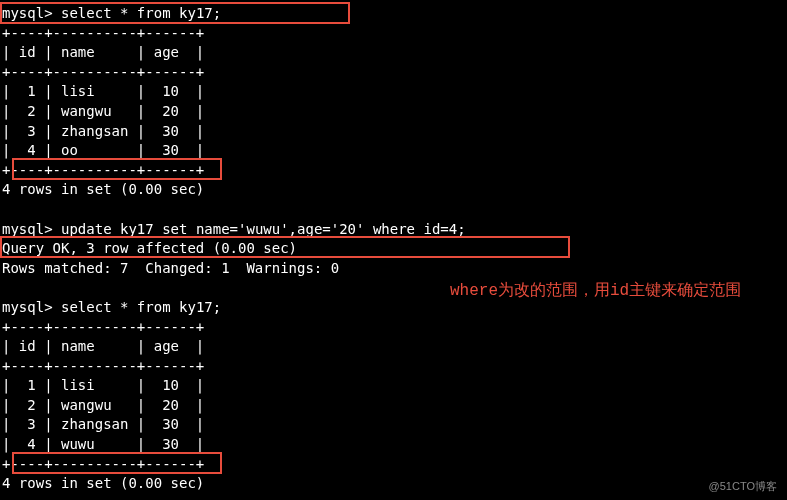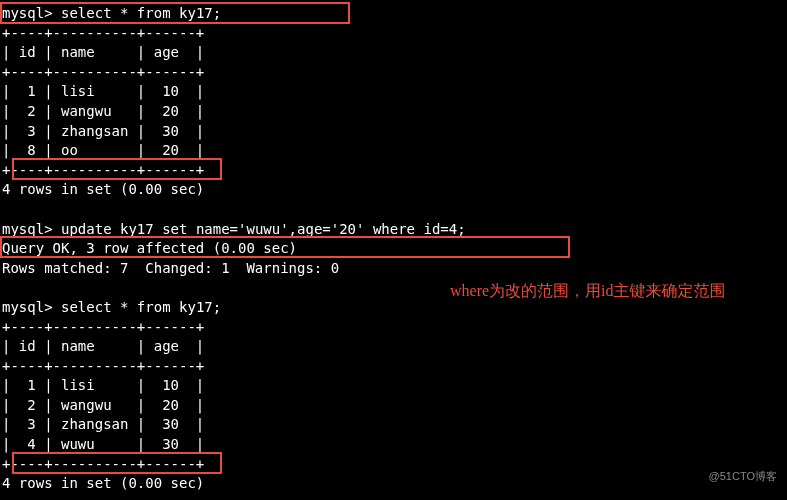--- a/index.html
+++ b/index.html
@@ -16,44 +16,44 @@
       padding: 4px 2px;
     }
     .line { white-space: pre; }
     .hl {
       border: 2px solid #e74c3c;
       position: absolute;
       pointer-events: none;
     }
     .red-text {
       color: #e74c3c;
-      font-family: Liberation Serif, serif;
+      font-family: Liberation Mono, monospace;
       font-size: 16px;
       position: absolute;
     }
     .watermark {
       position: absolute;
-      bottom: 16px;
+      bottom: 6px;
       right: 10px;
       color: #888;
       font-size: 11px;
       font-family: sans-serif;
     }
   </style>
 </head>
 <body>
 
 <pre><span class="line"><span>mysql&gt;</span> <span>select * from ky17;</span></span>
 <span class="line">+----+----------+------+</span>
 <span class="line">| id | name     | age  |</span>
 <span class="line">+----+----------+------+</span>
 <span class="line">|  1 | lisi     |  10  |</span>
 <span class="line">|  2 | wangwu   |  20  |</span>
 <span class="line">|  3 | zhangsan |  30  |</span>
-<span class="line">|  8 | oo       |  20  |</span>
+<span class="line">|  4 | oo       |  30  |</span>
 <span class="line">+----+----------+------+</span>
 <span class="line">4 rows in set (0.00 sec)</span>
 <span class="line"> </span>
 <span class="line"><span>mysql&gt;</span> <span>update ky17 set name='wuwu',age='20' where id=4;</span></span>
 <span class="line">Query OK, 3 row affected (0.00 sec)</span>
 <span class="line">Rows matched: 7  Changed: 1  Warnings: 0</span>
 <span class="line"> </span>
 <span class="line"><span>mysql&gt;</span> <span>select * from ky17;</span></span>
 <span class="line">+----+----------+------+</span>
 <span class="line">| id | name     | age  |</span>

